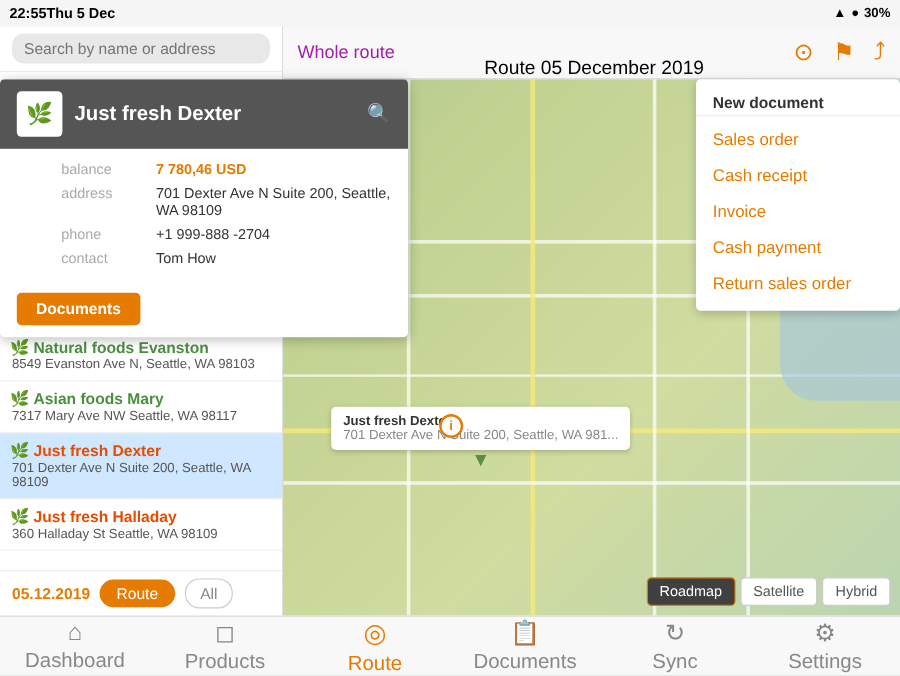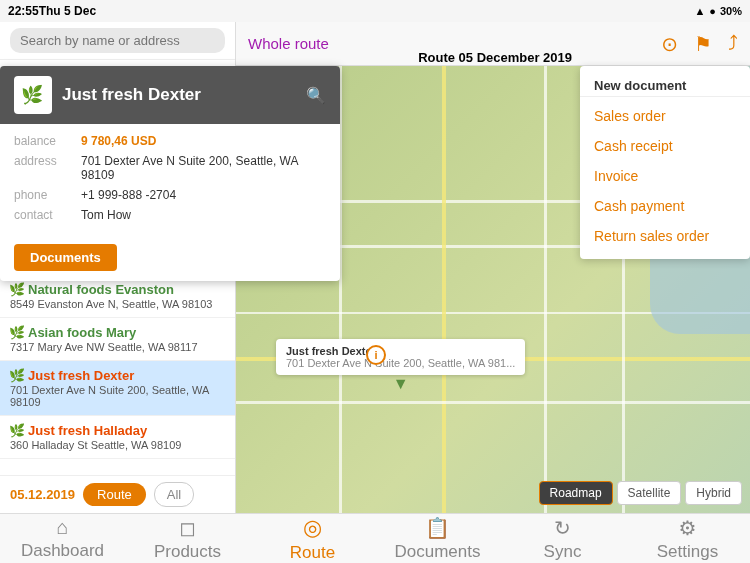--- a/index.html
+++ b/index.html
@@ -119,21 +119,21 @@
       height: 44px;
       background: #f8f8f8;
       border-bottom: 1px solid #ddd;
       display: flex;
       align-items: center;
       justify-content: space-between;
       padding: 0 12px;
       z-index: 10;
     }
     .header-left { color: #a21caf; font-size: 15px; font-weight: 500; cursor: pointer; }
-    .header-title { font-size: 13px; font-weight: 700; color: #000; margin-top: 28px; }
+    .header-title { font-size: 16px; font-weight: 400; color: #000; margin-top: 28px; }
     .header-icons { display: flex; gap: 16px; align-items: center; }
     .header-icon { font-size: 20px; color: #e57b00; cursor: pointer; }
 
     
     .map-area {
       position: absolute;
       top: 44px;
       left: 236px;
       right: 0;
       bottom: 0;
@@ -177,21 +177,21 @@
       border-radius: 4px;
       display: flex;
       align-items: center;
       justify-content: center;
       font-size: 18px;
     }
     .popup-name { color: #fff; font-size: 17px; font-weight: 600; flex: 1; }
     .popup-search { color: #ccc; font-size: 16px; cursor: pointer; }
 
     .popup-body { padding: 10px 14px; }
-    .popup-row { display: flex; gap: 12px; margin-bottom: 6px; font-size: 12px; }
+    .popup-row { display: flex; gap: 24px; margin-bottom: 6px; font-size: 12px; margin-left: 37px; }
     .popup-label { color: #aaa; width: 55px; flex-shrink: 0; }
     .popup-value { color: #333; flex: 1; }
     .popup-value.balance { color: #e57b00; font-weight: 600; }
 
     .documents-btn {
       margin: 6px 14px 10px;
       background: #e57b00;
       color: #fff;
       border: none;
       border-radius: 4px;
@@ -420,21 +420,21 @@
 
   <div class="map-popup">
     <div class="popup-header">
       <div class="popup-logo">🌿</div>
       <span class="popup-name">Just fresh Dexter</span>
       <span class="popup-search">🔍</span>
     </div>
     <div class="popup-body">
       <div class="popup-row">
         <span class="popup-label">balance</span>
-        <span class="popup-value balance">9 780,46 USD</span>
+        <span class="popup-value balance">7 780,46 USD</span>
       </div>
       <div class="popup-row">
         <span class="popup-label">address</span>
         <span class="popup-value">701 Dexter Ave N Suite 200, Seattle, WA 98109</span>
       </div>
       <div class="popup-row">
         <span class="popup-label">phone</span>
         <span class="popup-value">+1 999-888 -2704</span>
       </div>
       <div class="popup-row">

